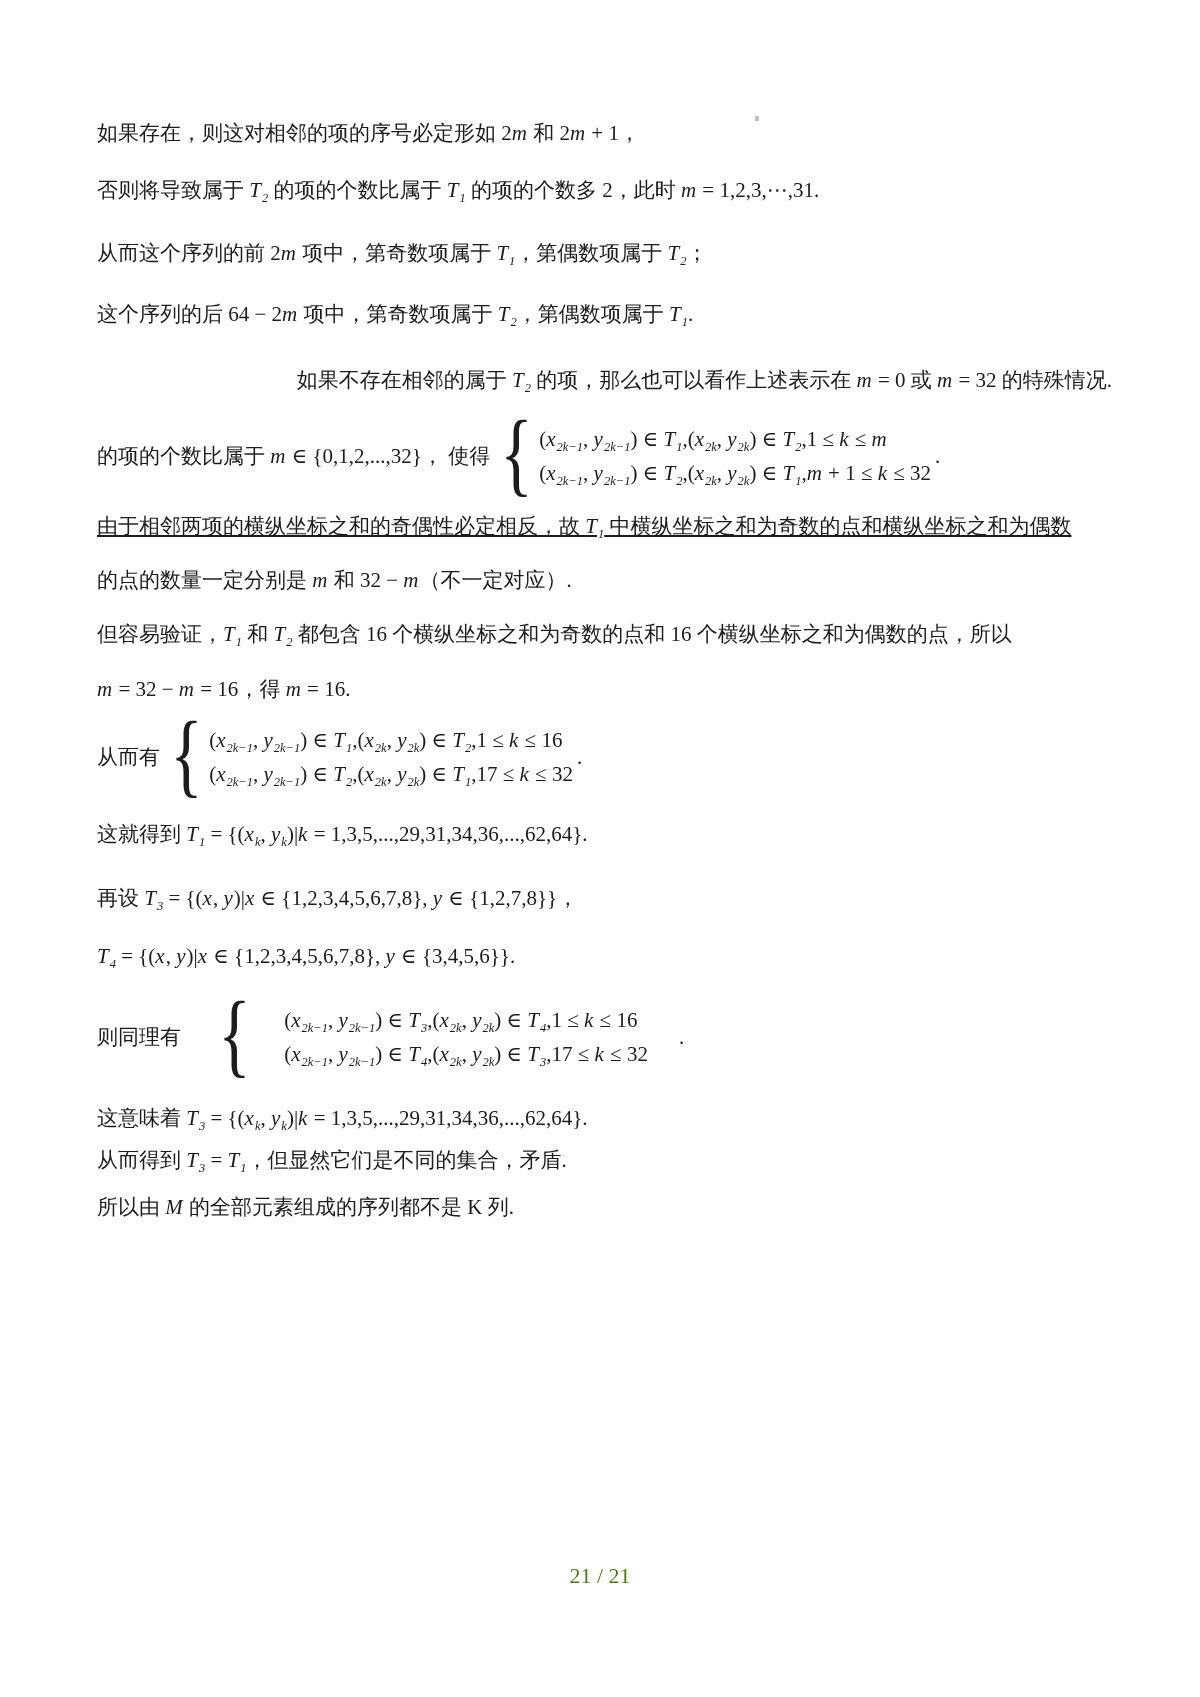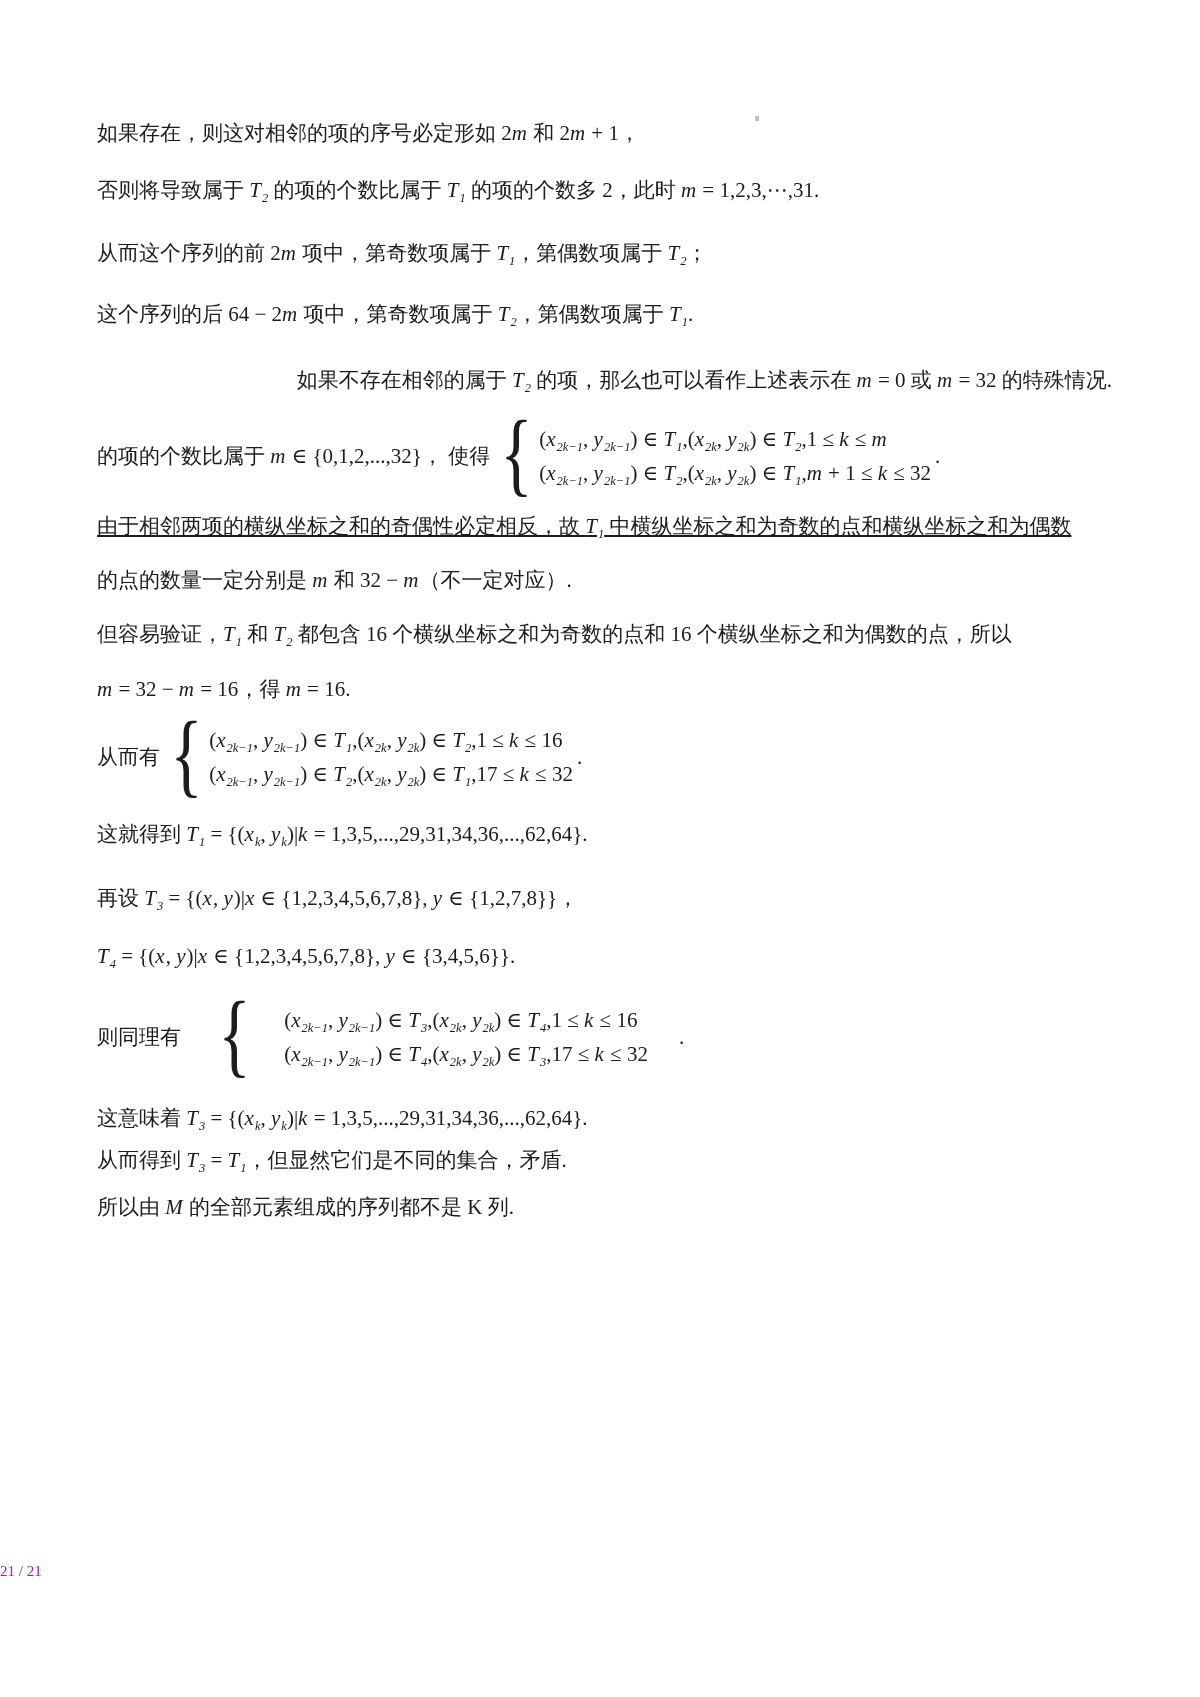--- a/index.html
+++ b/index.html
@@ -46,23 +46,23 @@
     transform-origin:center;
     margin:0 0 4px 0;
   }
   .cases .rows{display:flex;flex-direction:column;justify-content:flex-end;}
   .cases .row{line-height:34px;white-space:nowrap;}
   .cases .post{margin-left:4px;}
   .footer{
     position:absolute;
     left:0;right:0;
     top:1563px;
-    text-align:left;
-    font-size:15px;
-    color:#a21caf;
+    text-align:center;
+    font-size:22px;
+    color:#4d7c0f;
   }
   .speck{
     position:absolute;
     left:755px;top:116px;
     width:4px;height:5px;
     background:#9a9a9a;
     opacity:0.6;
   }
 </style>
 </head>

